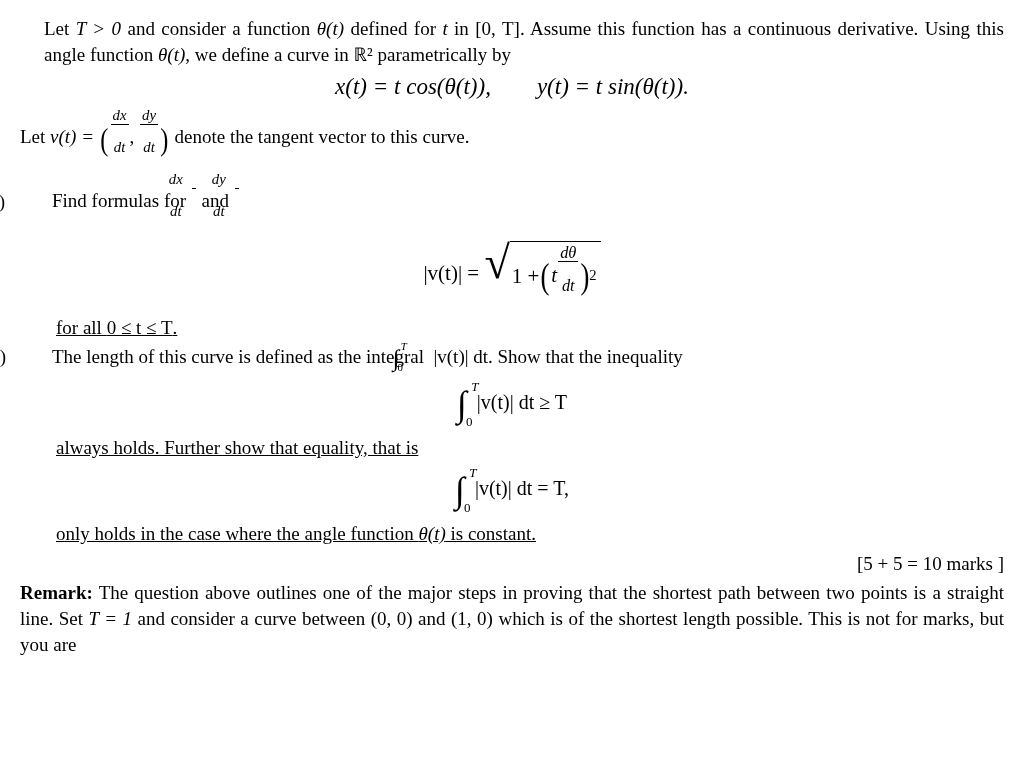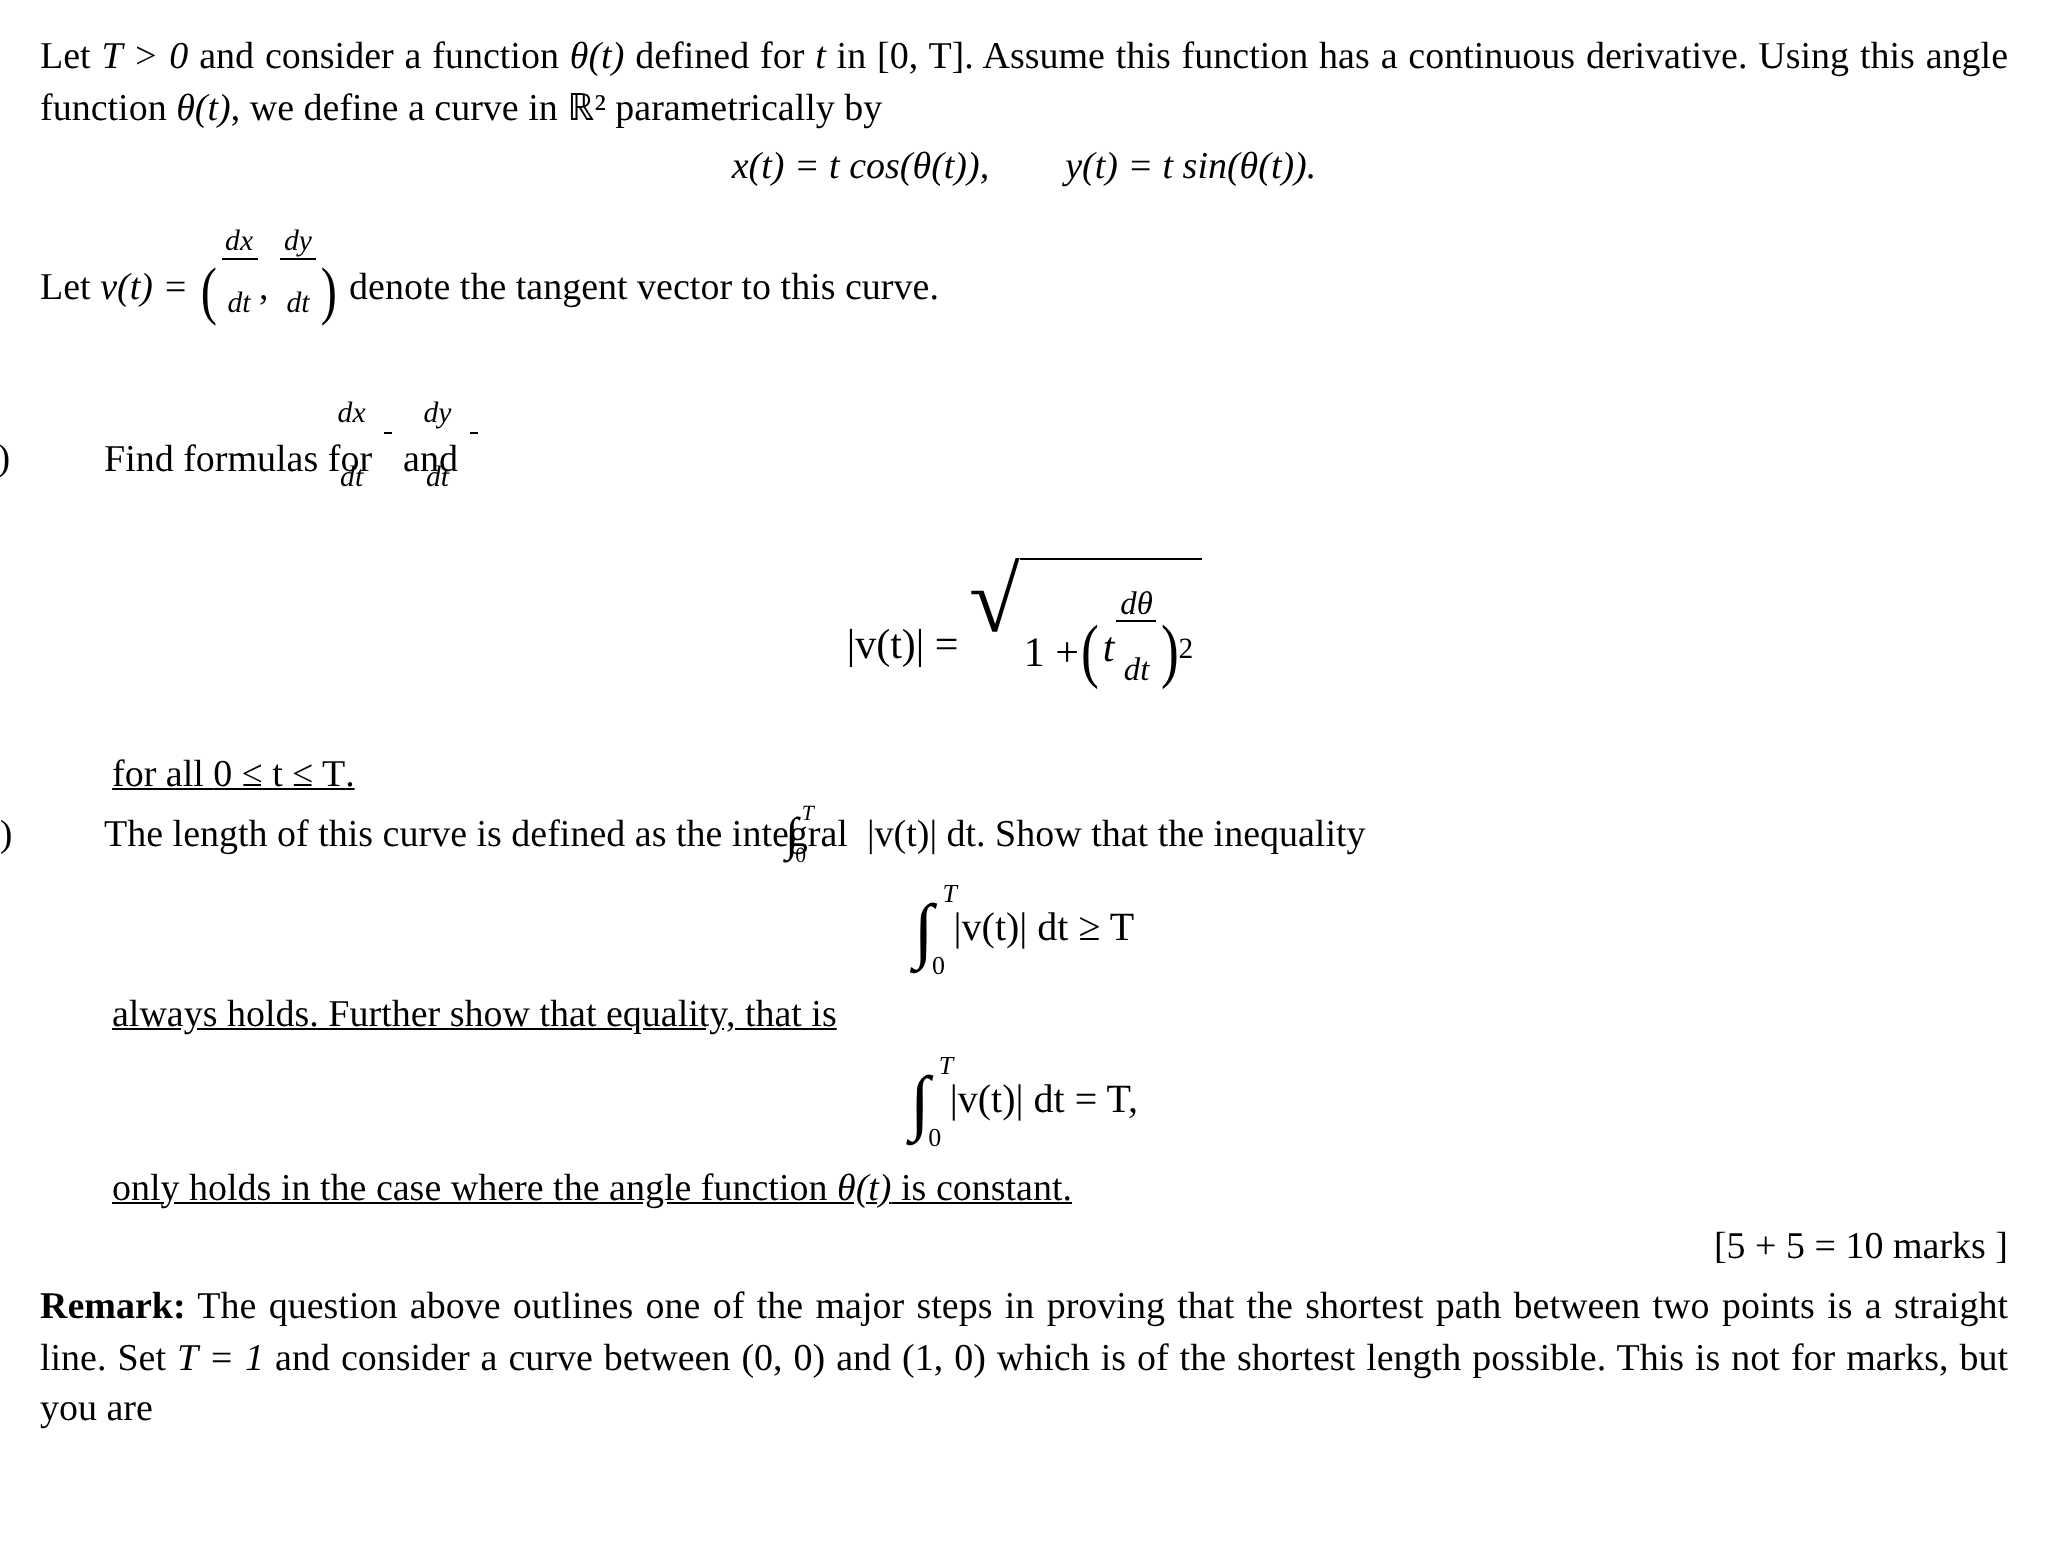--- a/index.html
+++ b/index.html
@@ -12,26 +12,27 @@
       padding: 16px 20px;
       width: 1024px;
       box-sizing: border-box;
     }
     p {
       margin: 0 0 2px 0;
       text-align: justify;
     }
     .intro {
       margin-bottom: 4px;
+      margin-left: 24px;
     }
     .display-math {
       text-align: center;
       font-family: 'Cambria Math', 'Times New Roman', serif;
       margin: 0px 0 6px 0;
-      font-size: 19px;
+      font-size: 23px;
     }
     .display-math.big {
       font-size: 20px;
       margin: 6px 0;
     }
     .display-math.bigger {
       font-size: 21px;
       margin: 6px 0;
     }
     .indented {
@@ -60,21 +61,21 @@
       font-family: 'Cambria Math', 'Times New Roman', serif;
       font-style: italic;
       white-space: nowrap;
     }
     .frac {
       display: inline-block;
       vertical-align: middle;
       text-align: center;
       font-size: 0.78em;
       position: relative;
-      margin: 11px 1px;
+      margin: 0 1px;
     }
     .frac .num {
       display: block;
       border-bottom: 1px solid #000;
       padding: 0 2px;
       line-height: 1.05;
     }
     .frac .den {
       display: block;
       padding: 15px 2px;

